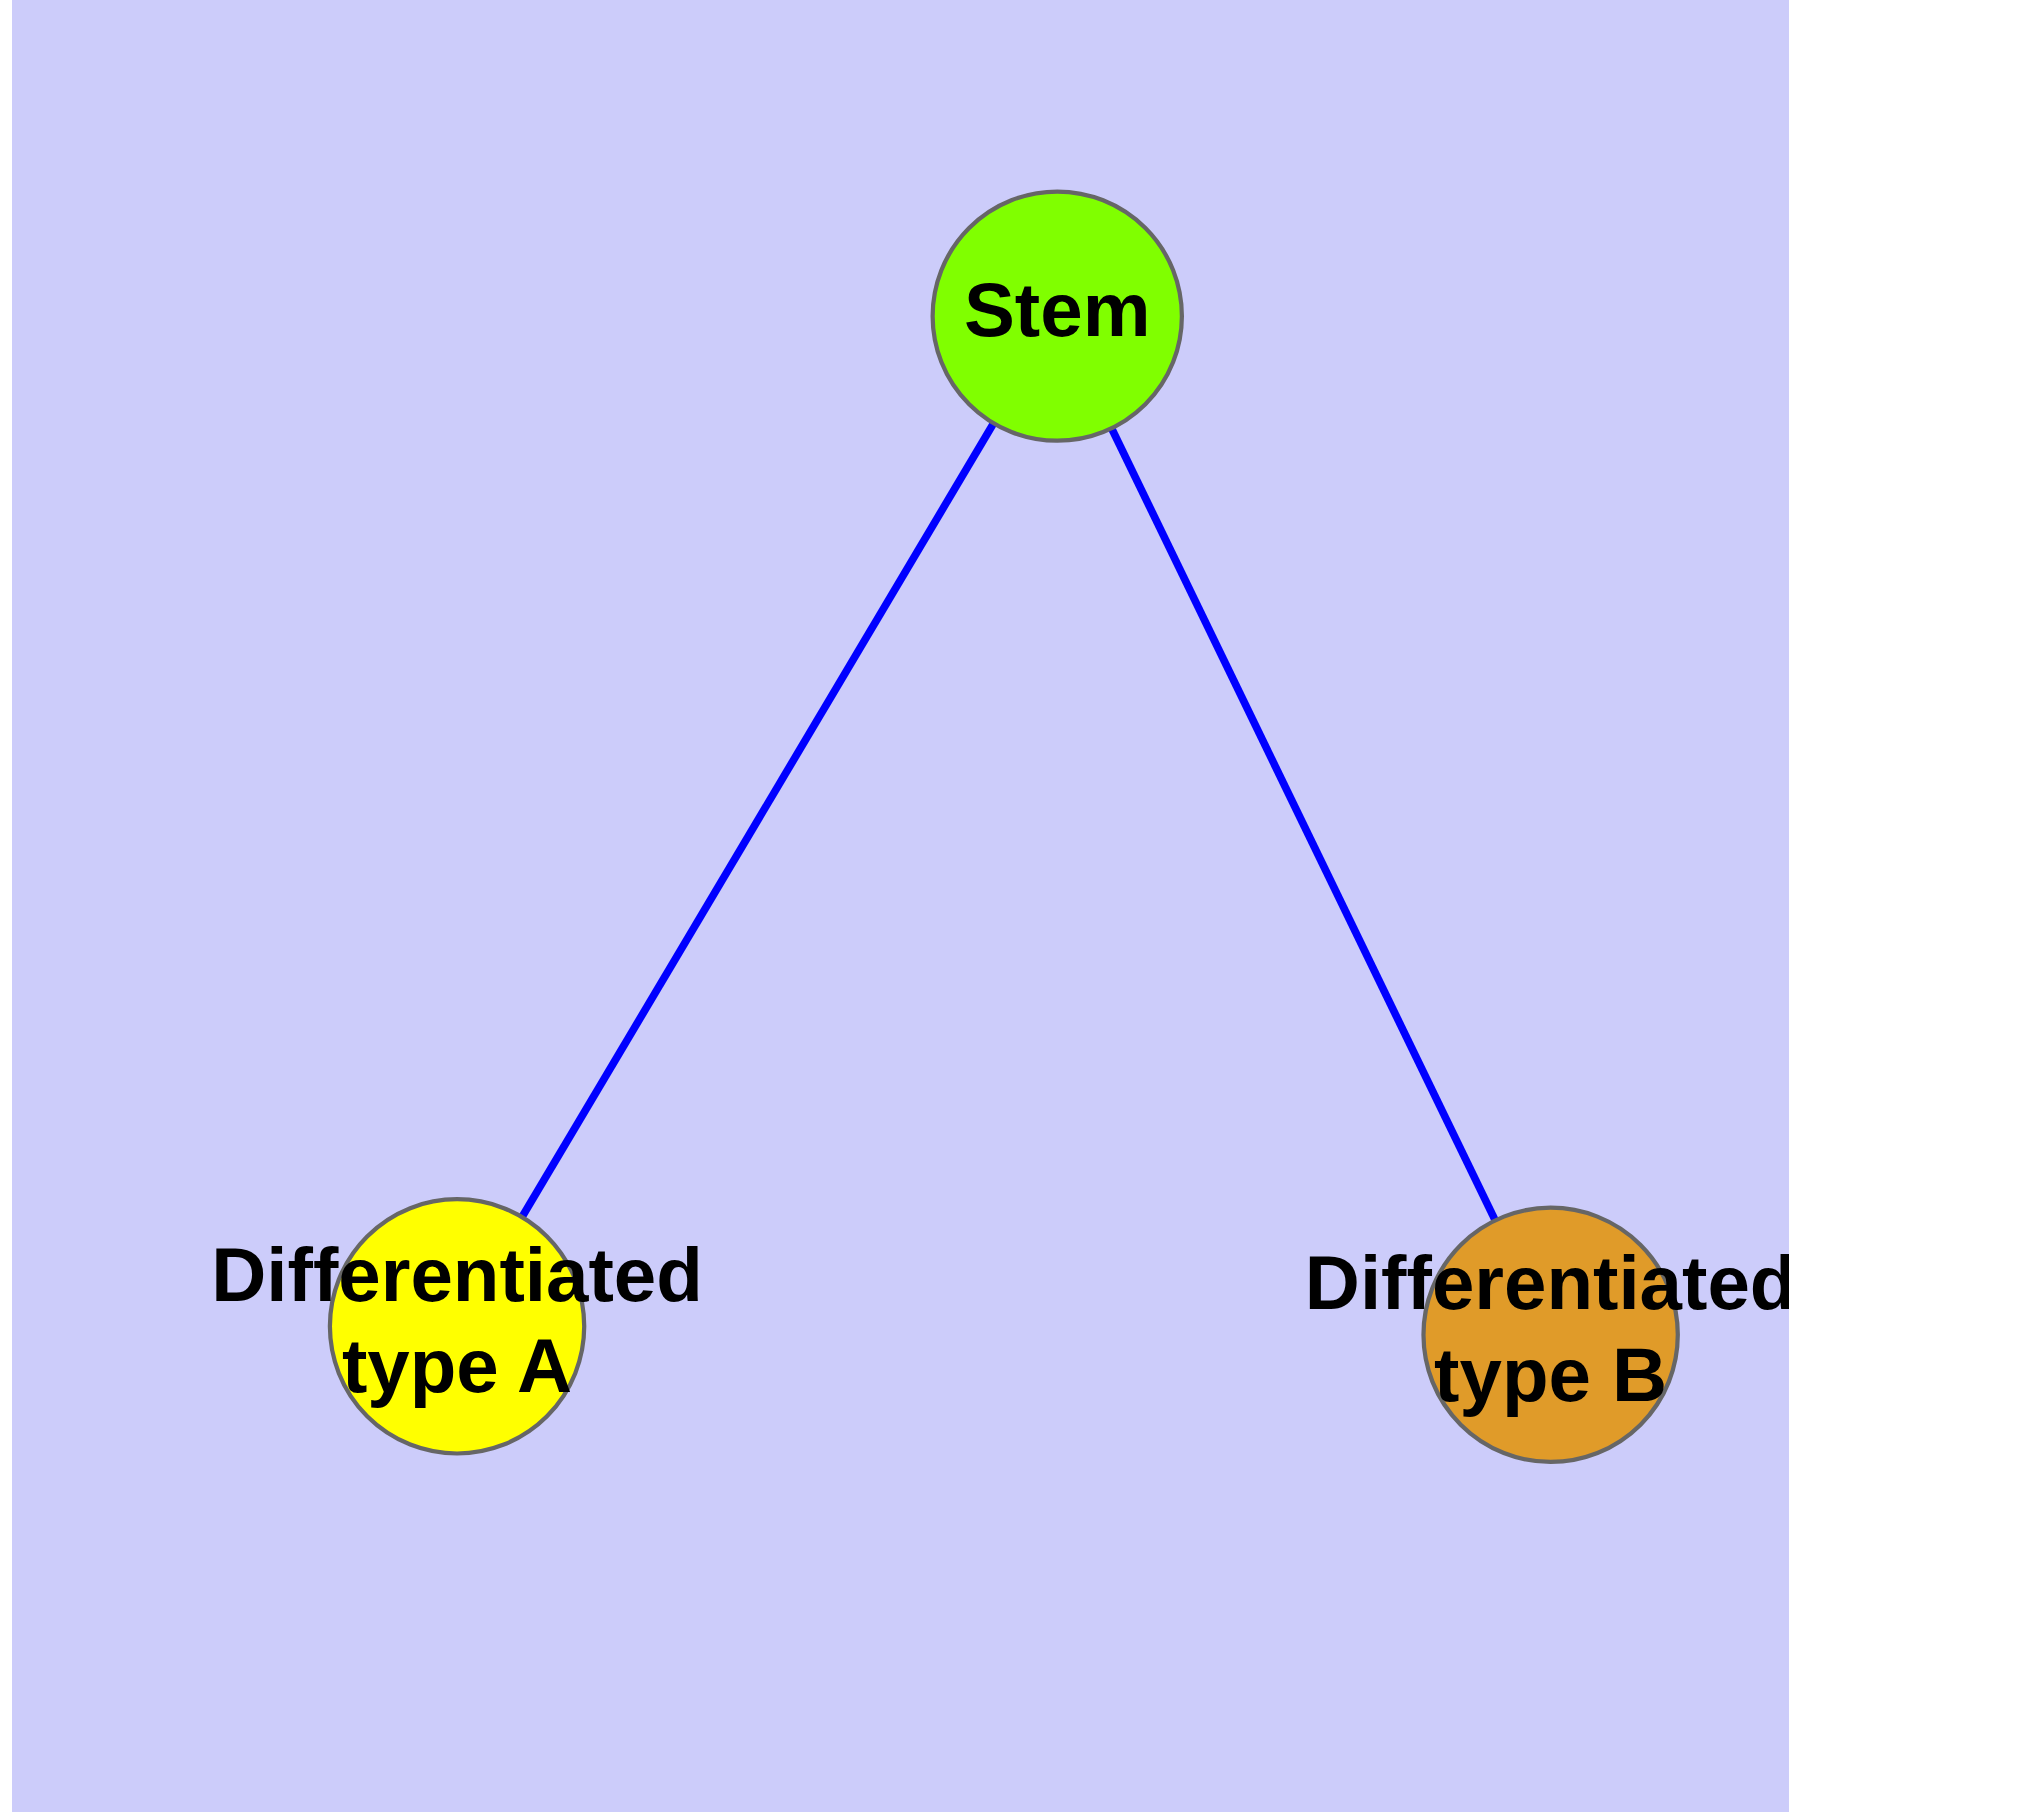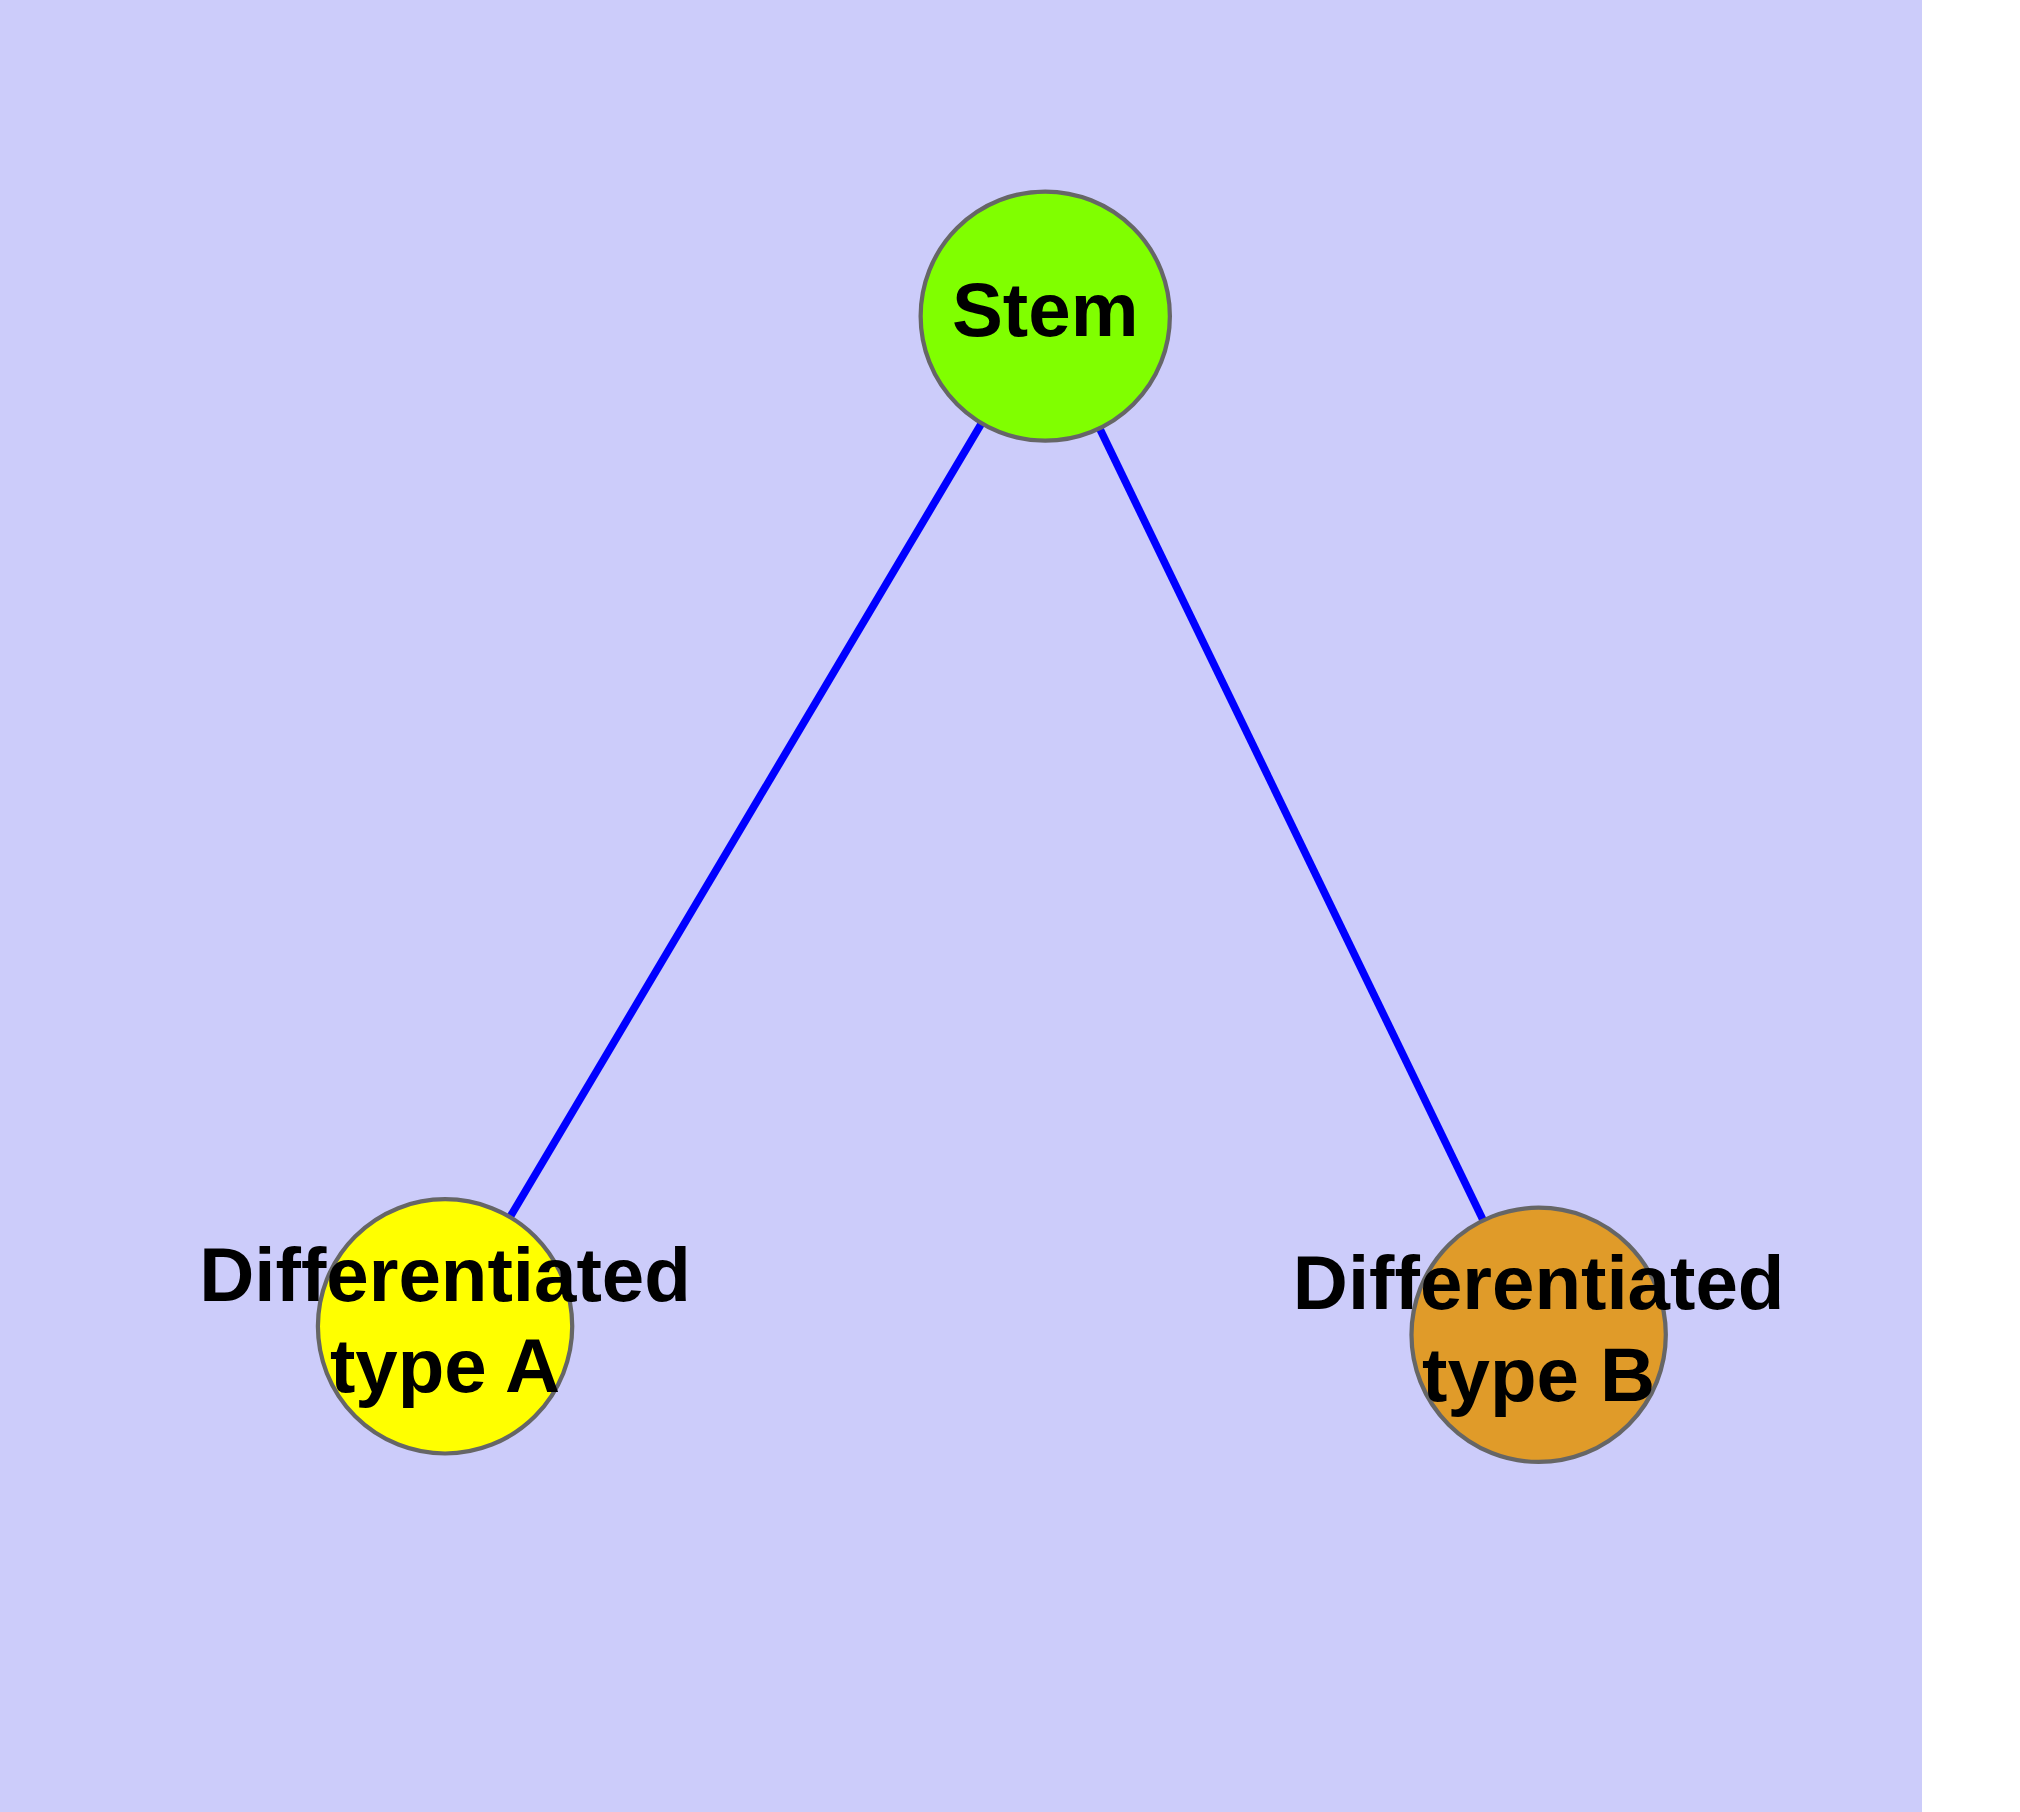--- a/index.html
+++ b/index.html
@@ -33,21 +33,21 @@
     font-family: "Liberation Sans", sans-serif;
     font-weight: bold;
     fill: #000000;
     text-anchor: middle;
     dominant-baseline: middle;
   }
 </style>
 </head>
 <body>
 
-<div id="stage" style="width: 1922px; height: 1812px;">
+<div id="stage" style="width: 1777px; height: 1812px; margin-left: 12px;">
 
   <div id="canvas-bg" style="width: 2021px; height: 1812px; background: rgb(204, 204, 250);"></div>
 
   <svg id="graph-svg" viewBox="0 0 2384 2138" preserveAspectRatio="none" xmlns="http://www.w3.org/2000/svg" style="width: 2021px; height: 1812px;">
 
     <g id="edge-layer">
         <line x1="1158.9525499710837" y1="497.6674582407741" x2="600.579466236411" y2="1437.753215037003" stroke="#0000ff" stroke-width="9" stroke-linecap="butt"></line>
         <line x1="1296.1903878490284" y1="503.50660858167055" x2="1750.502224816164" y2="1441.7932546890536" stroke="#0000ff" stroke-width="9" stroke-linecap="butt"></line>
       </g>
     <g id="node-layer">

